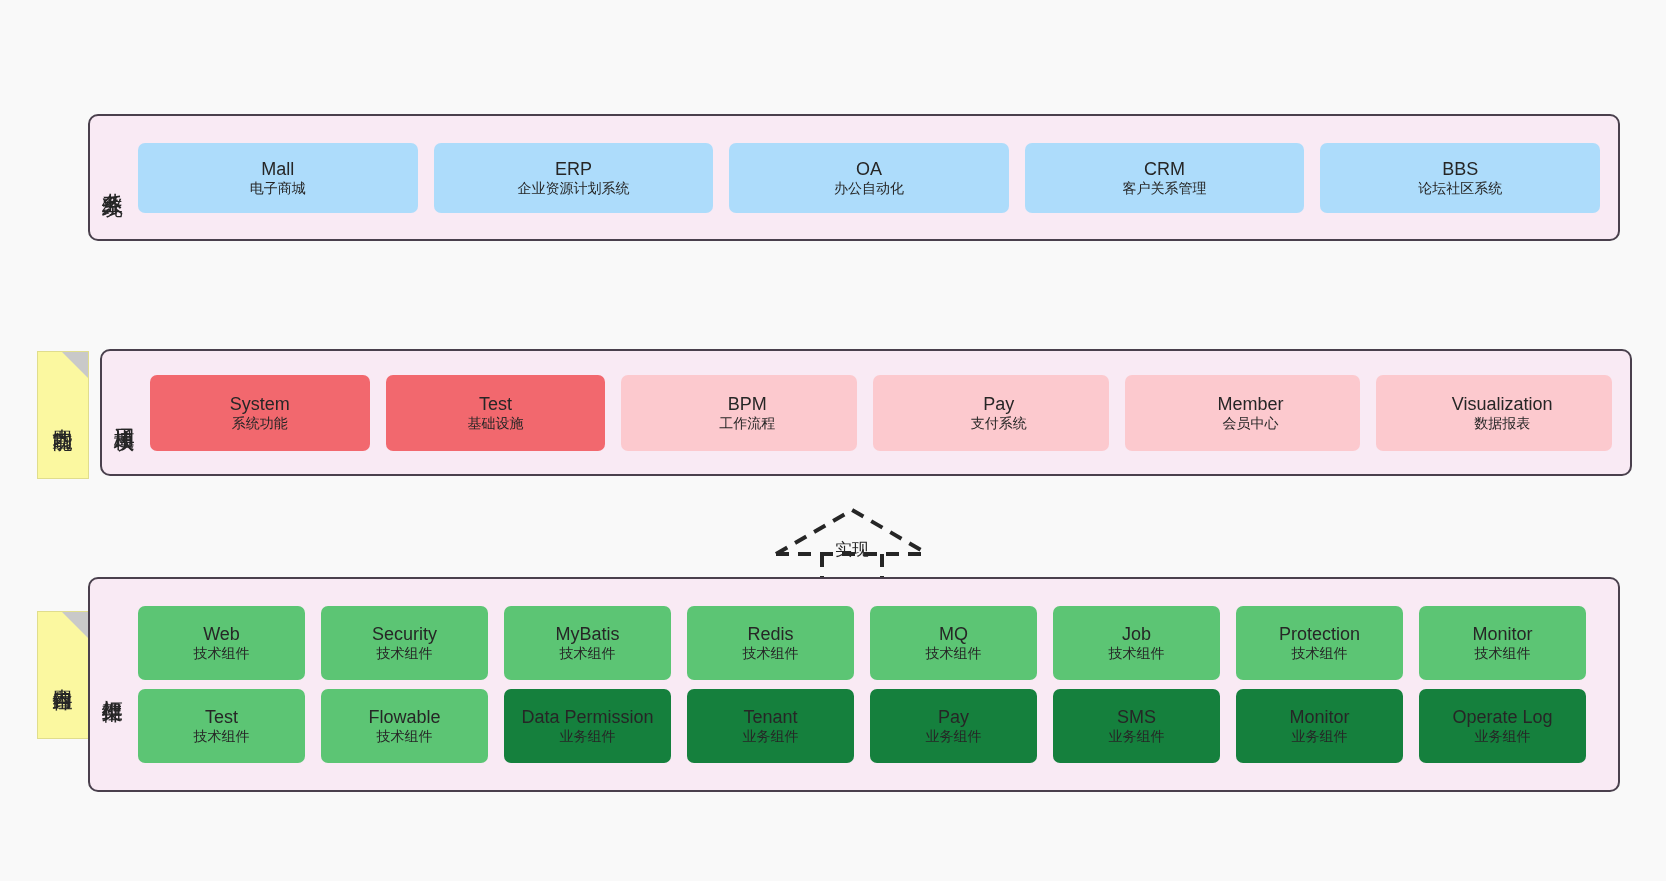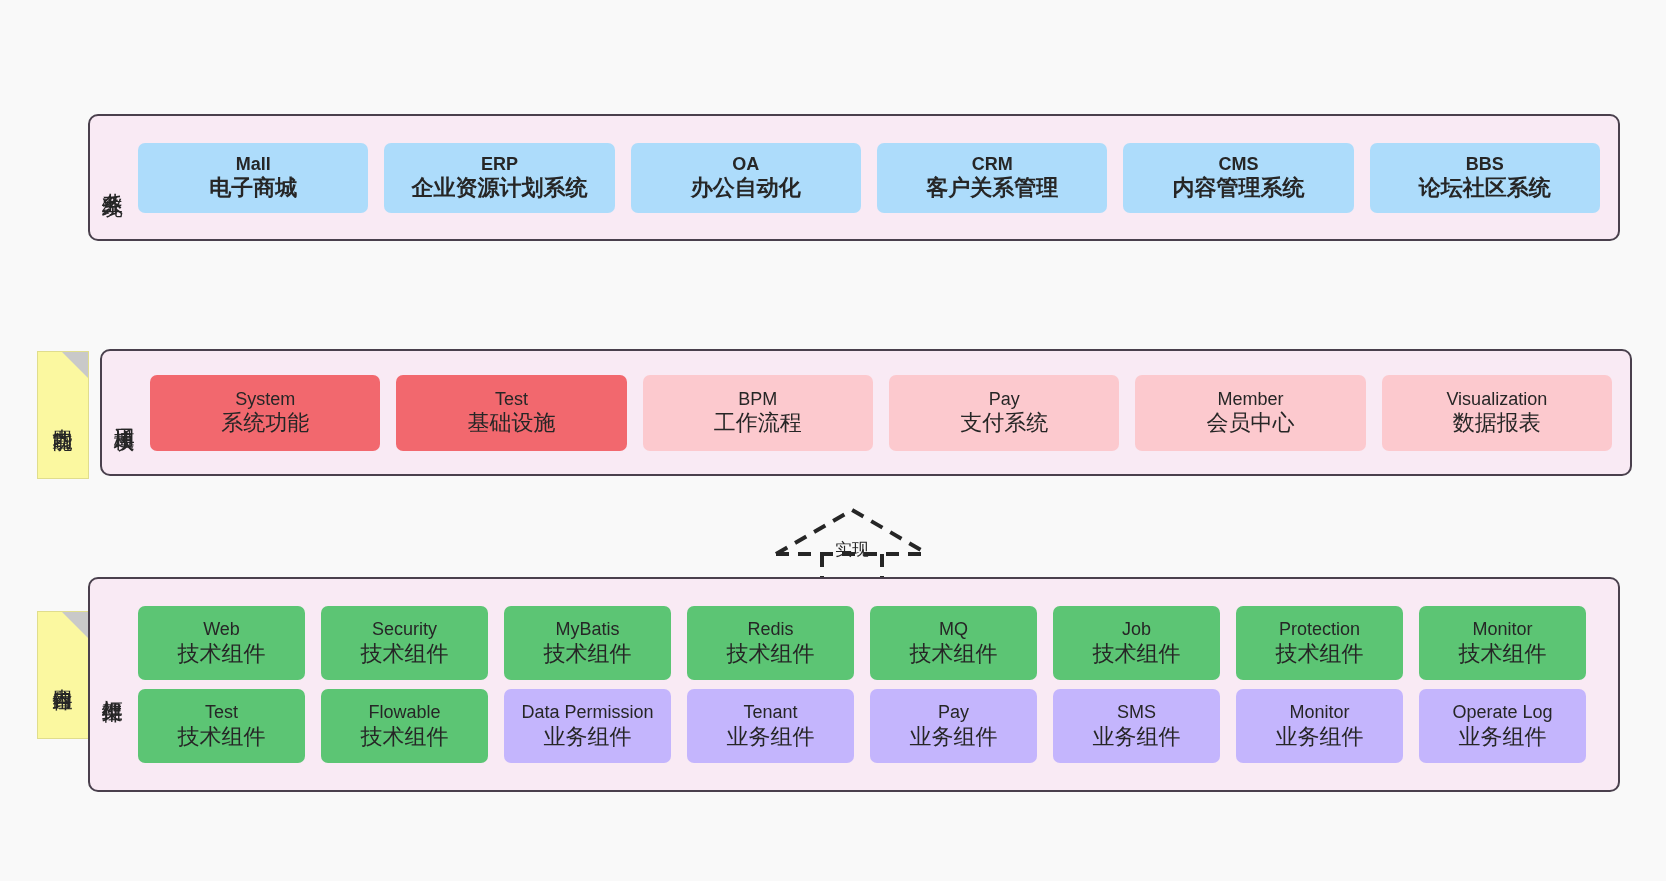--- a/index.html
+++ b/index.html
@@ -75,33 +75,33 @@
     border-radius: 7px;
     display: flex;
     flex-direction: column;
     align-items: center;
     justify-content: center;
     text-align: center;
     line-height: 1.18;
     color: #262626;
   }
   .box .t-en { font-size: 18px; }
-  .box .t-cn { font-size: 22px; }
+  .box .t-cn { font-size: 14px; }
 
   .blue       { background: #addcfb; }
   .red        { background: #f2686e; }
-  .pink       { background: #fcc9ce; }
+  .pink       { background: #fcc9ce; padding-left: 16px; }
   .green      { background: #5cc574; }
-  .lightgreen { background: #c4b5fd; }
+  .lightgreen { background: #15803d; }
 
   
   #sec-business {
     left: 88px; top: 114px; width: 1532px; height: 127px;
   }
-  #sec-business .sec-body { padding-right: 18px; font-weight: bold; }
+  #sec-business .sec-body { padding-right: 18px; }
   #sec-business .box { height: 70px; }
 
   
   #sec-module {
     left: 100px; top: 349px; width: 1532px; height: 127px;
   }
   #sec-module .sec-body { padding-right: 18px; }
   #sec-module .box { height: 76px; }
 
   
@@ -177,24 +177,20 @@
           <span class="t-en">ERP</span>
           <span class="t-cn">企业资源计划系统</span>
         </div>
         <div class="box blue">
           <span class="t-en">OA</span>
           <span class="t-cn">办公自动化</span>
         </div>
         <div class="box blue">
           <span class="t-en">CRM</span>
           <span class="t-cn">客户关系管理</span>
-        </div>
-        <div class="box blue">
-          <span class="t-en">CMS</span>
-          <span class="t-cn">内容管理系统</span>
         </div>
         <div class="box blue">
           <span class="t-en">BBS</span>
           <span class="t-cn">论坛社区系统</span>
         </div>
       </div>
     </div>
   </div>
 
 

